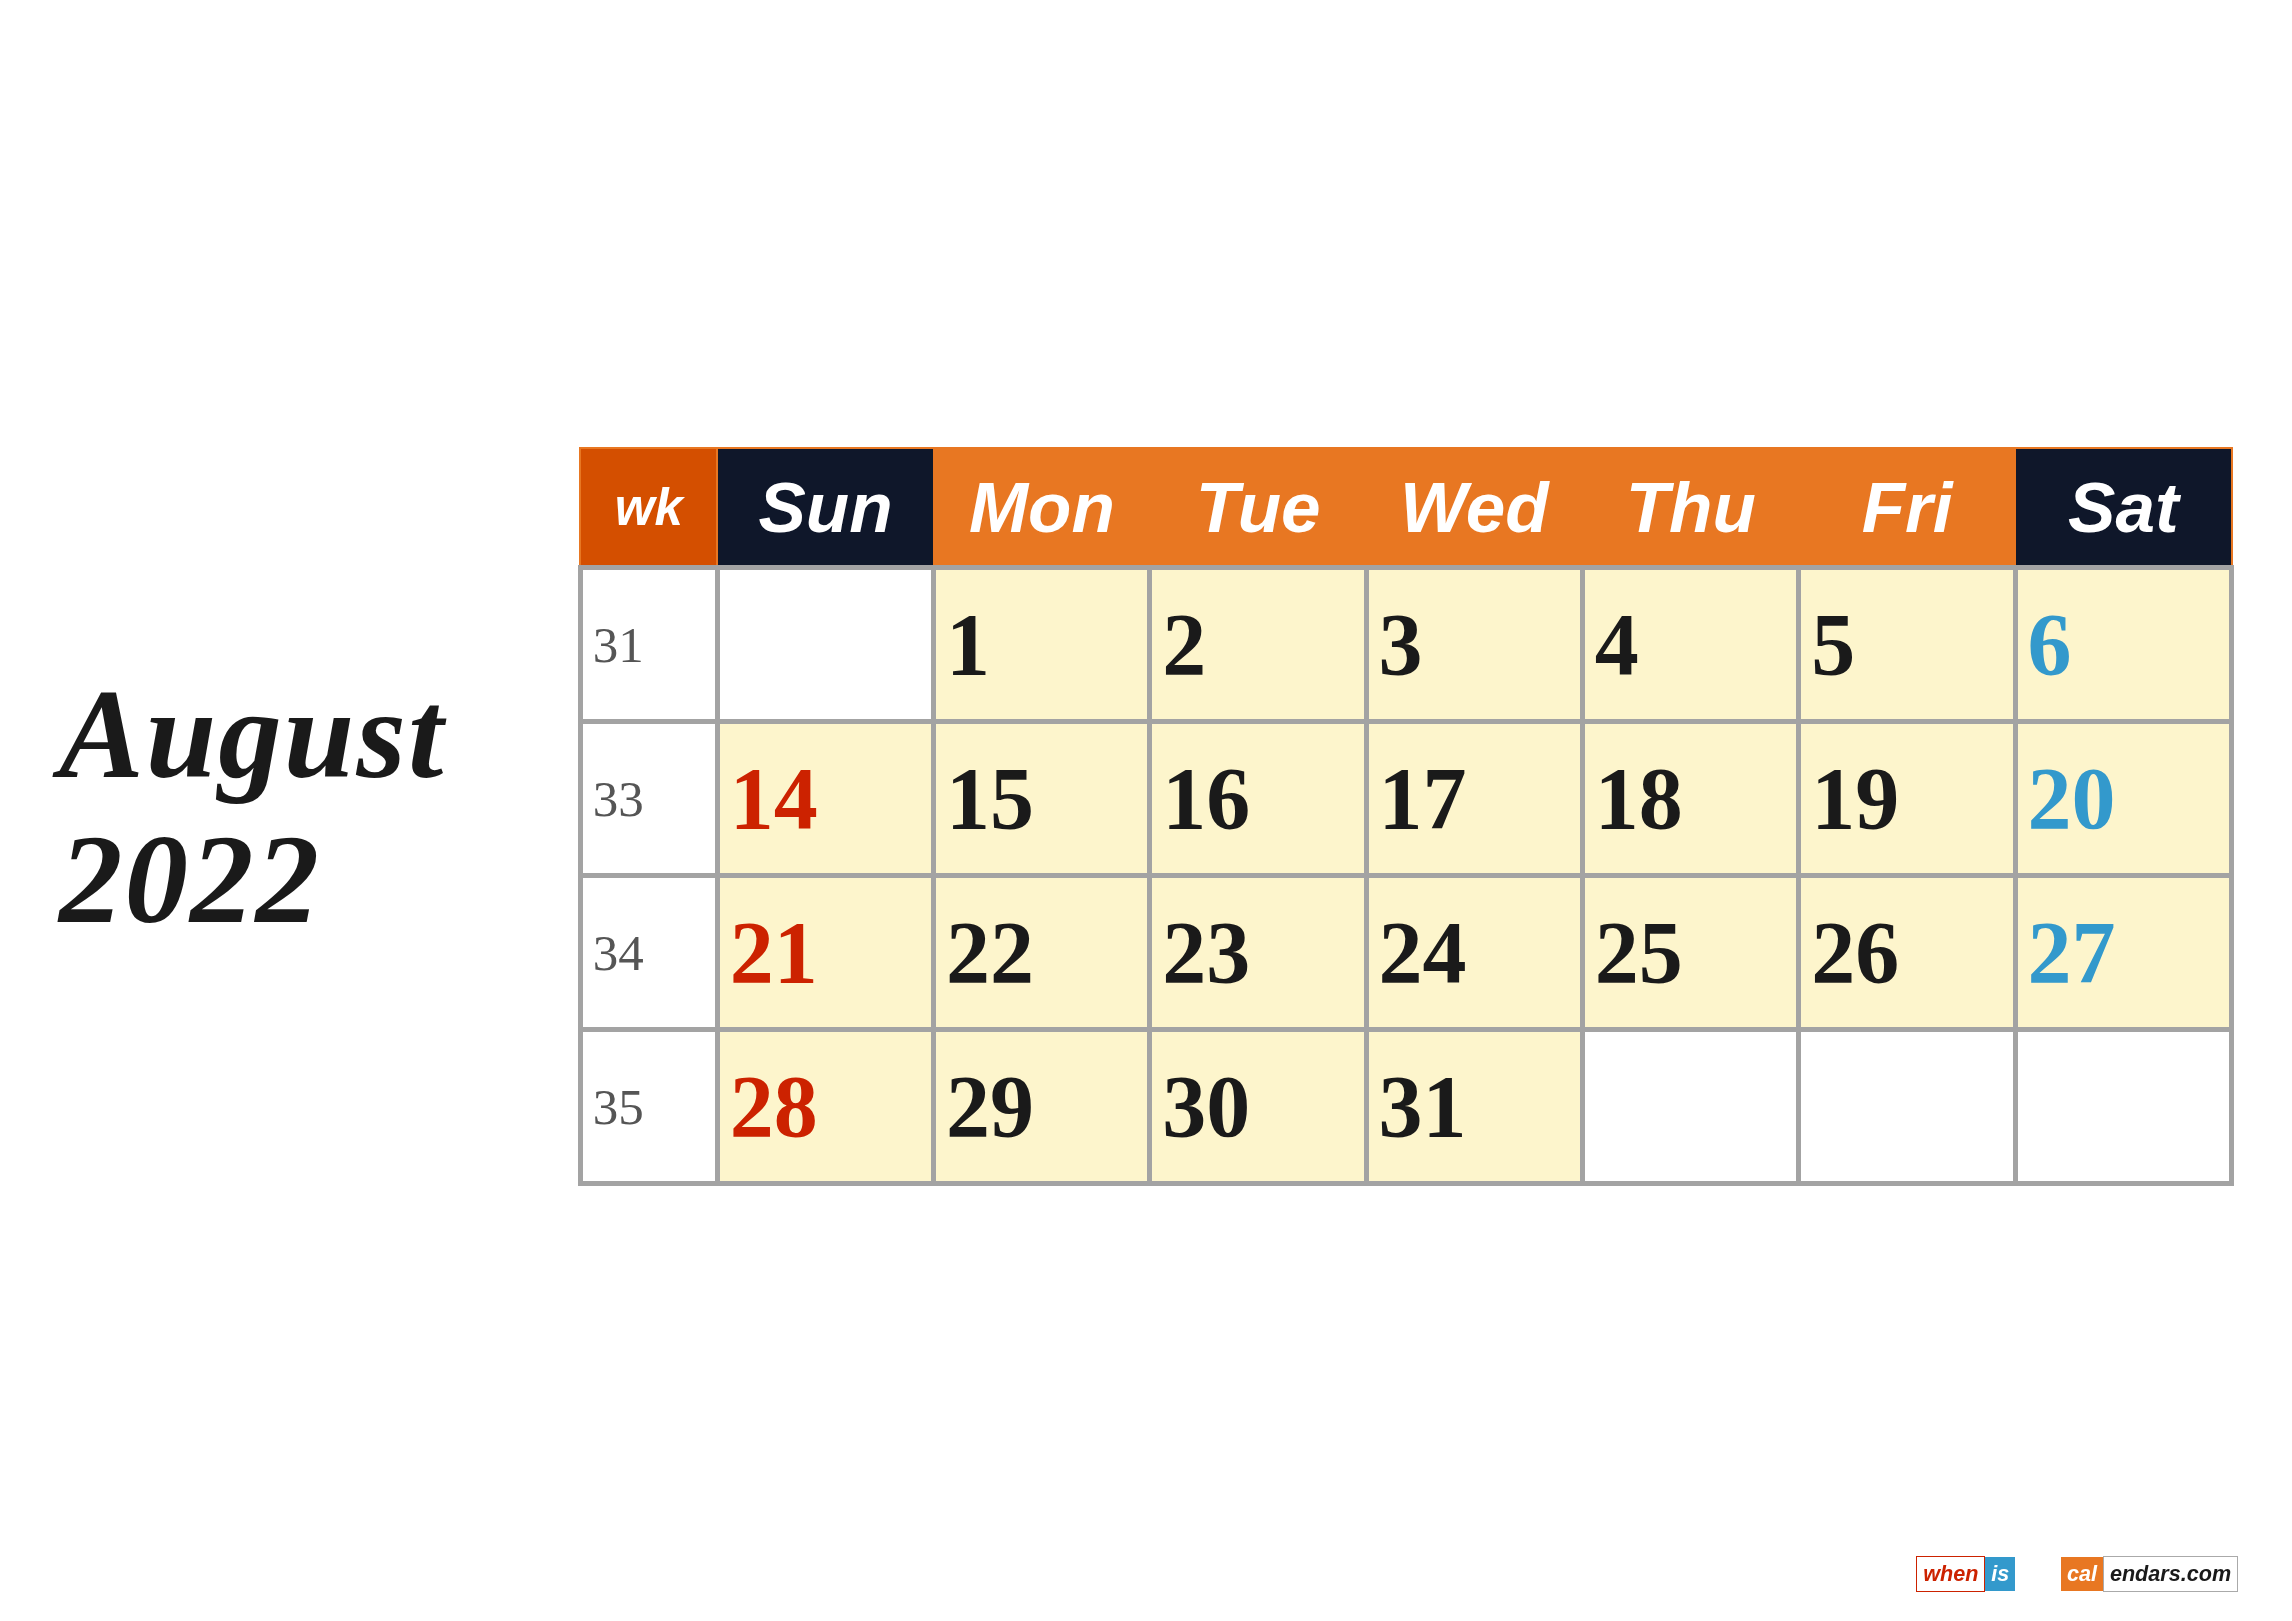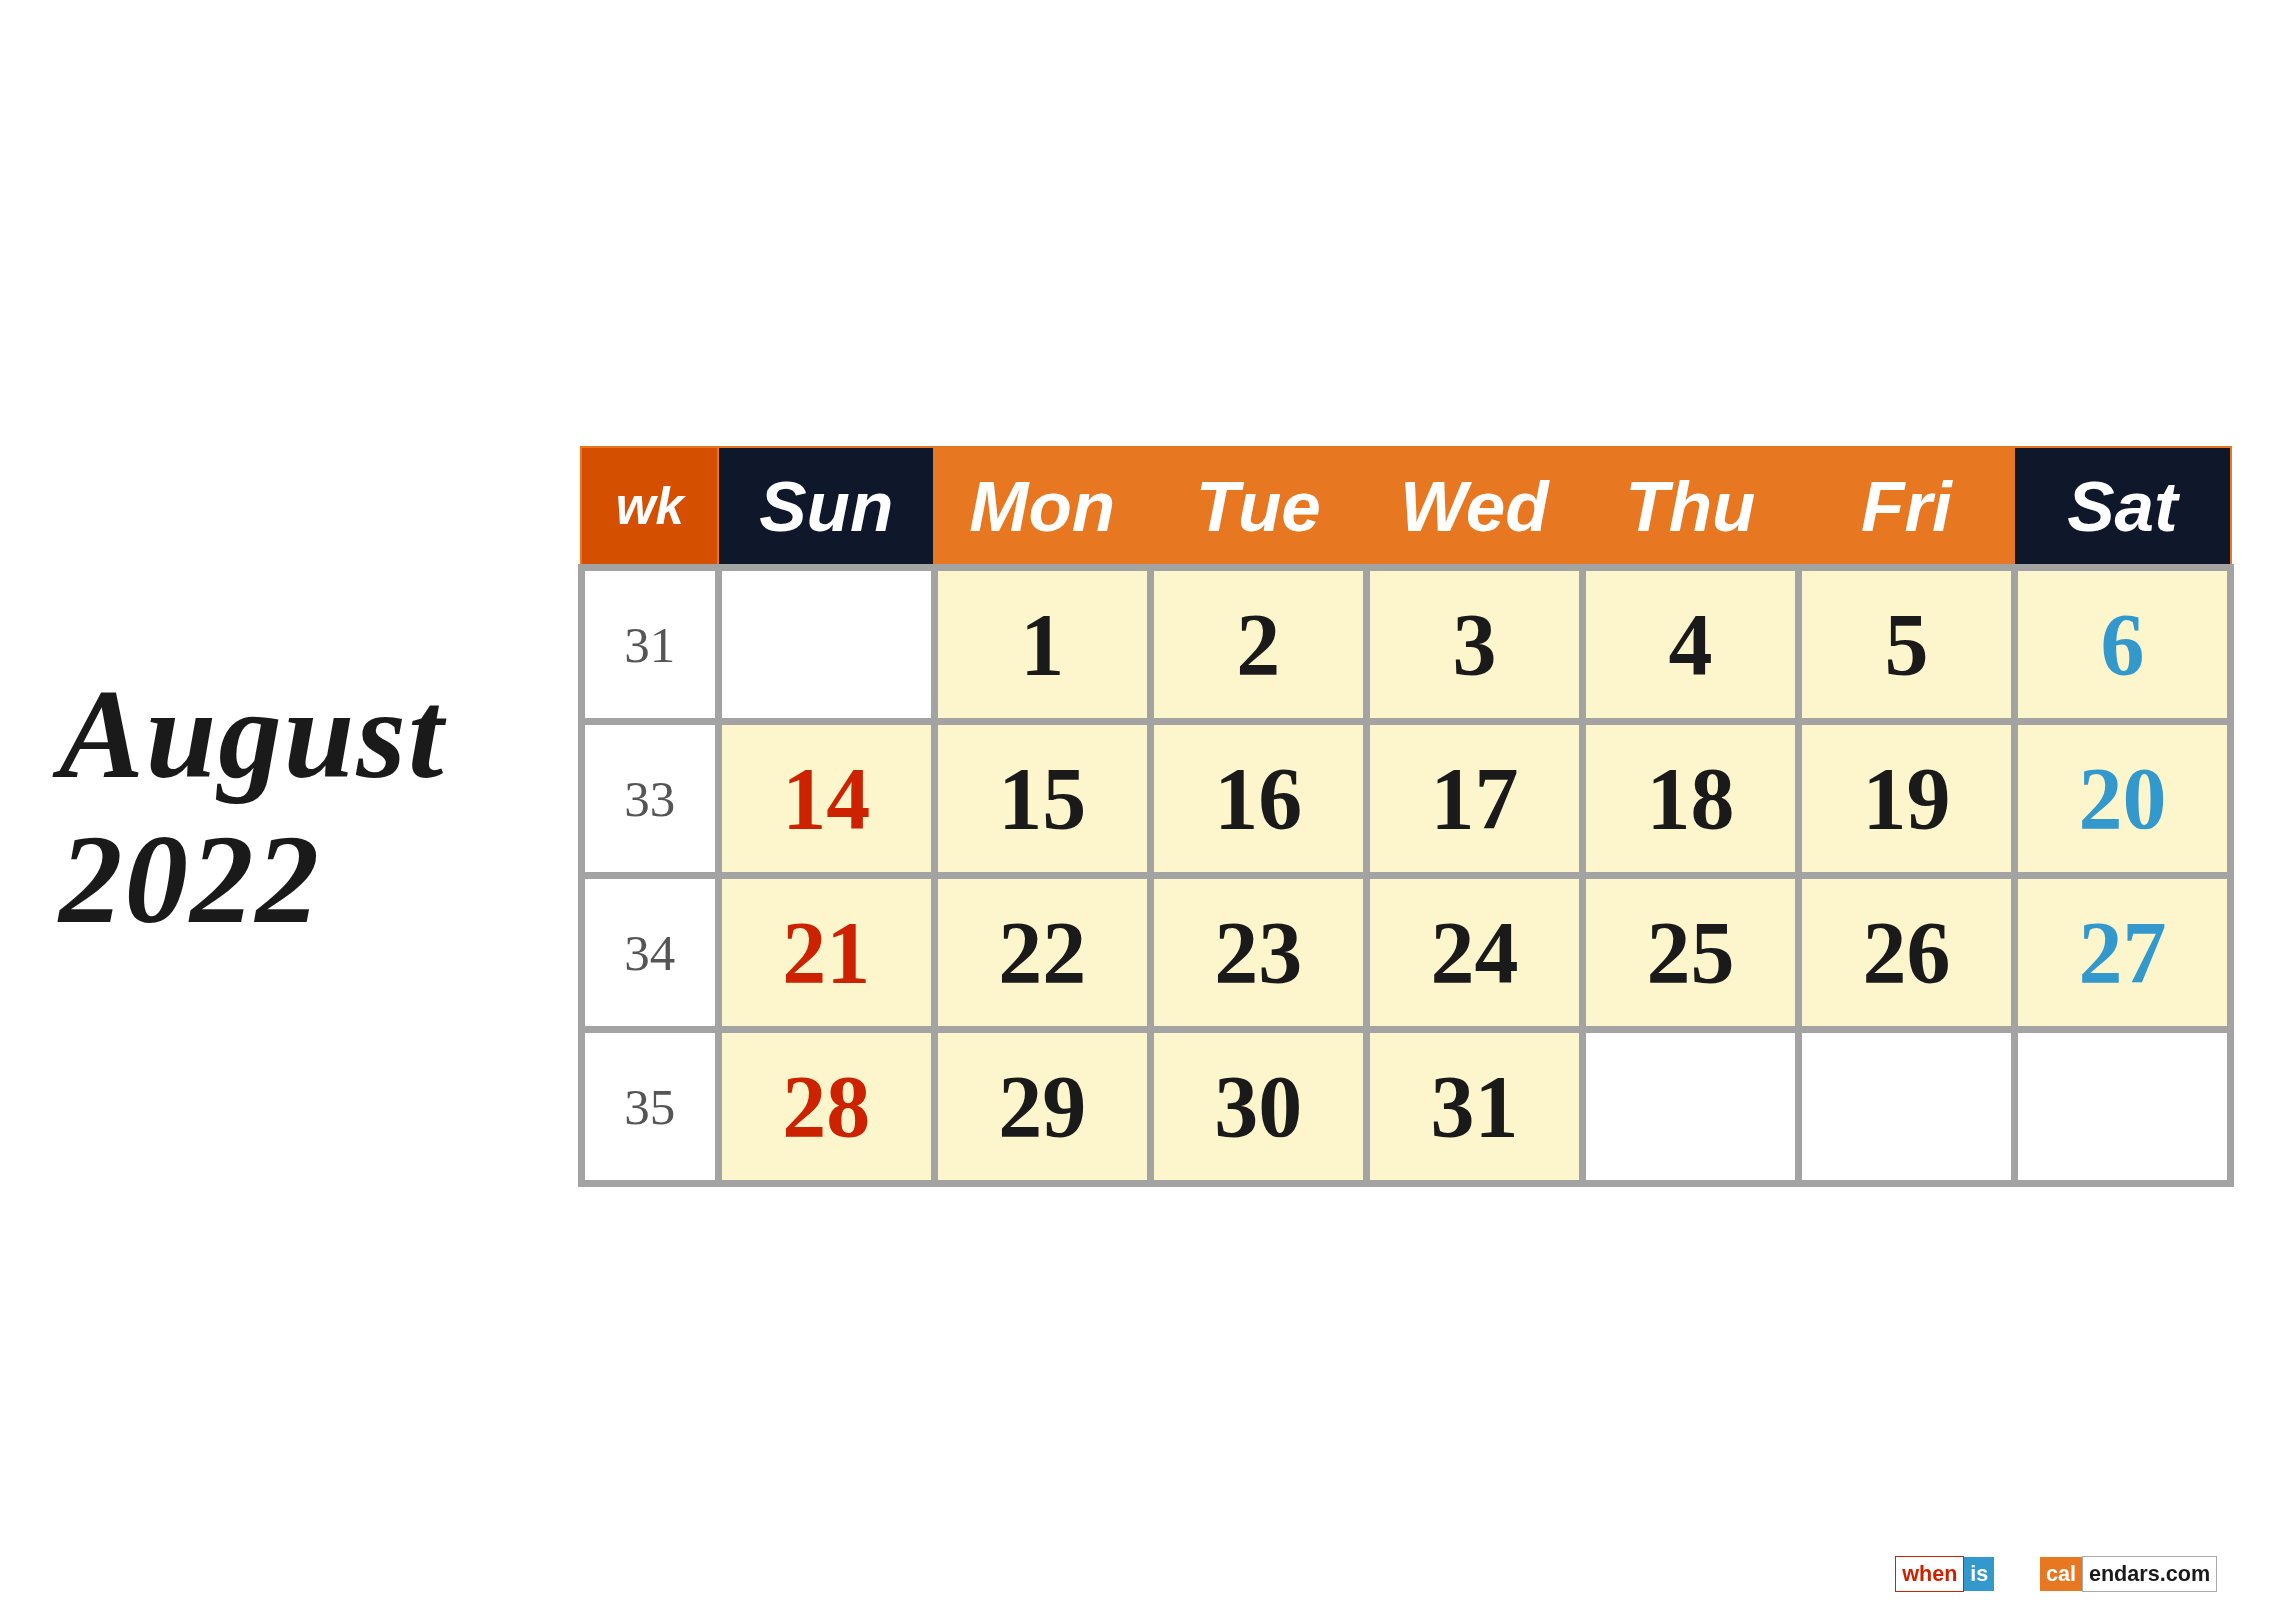--- a/index.html
+++ b/index.html
@@ -64,23 +64,22 @@
     .header-row th.sun-header,
     .header-row th.sat-header {
       background-color: #0f172a;
     }
 
     .data-row td {
       background-color: #fdf5cc;
       font-size: 88px;
       font-family: 'Georgia', cursive;
       font-weight: bold;
-      text-align: center;
       padding: 19.6px 9.8px;
-      border: 7px solid #a3a3a3;
+      border: 5px solid #a3a3a3;
       height: 154px;
       vertical-align: middle;
     }
 
     .data-row td.wk-cell {
       background-color: #ffffff;
       font-size: 51px;
       color: #555555;
       font-weight: normal;
       width: 137px;
@@ -98,24 +97,25 @@
       color: #3399cc;
     }
 
     .data-row td.weekday {
       color: #1a1a1a;
     }
 
     .watermark {
       position: absolute;
       bottom: 29px;
-      right: 76px;
+      right: 55px;
       display: flex;
       align-items: center;
       gap: 0;
+      font-style: italic;
     }
 
     .watermark-when {
       background-color: #ffffff;
       color: #cc2200;
       font-size: 21.6px;
       font-weight: bold;
       font-family: Arial, sans-serif;
       padding: 3.9px 5.9px;
       border: 1px solid #cc2200;

